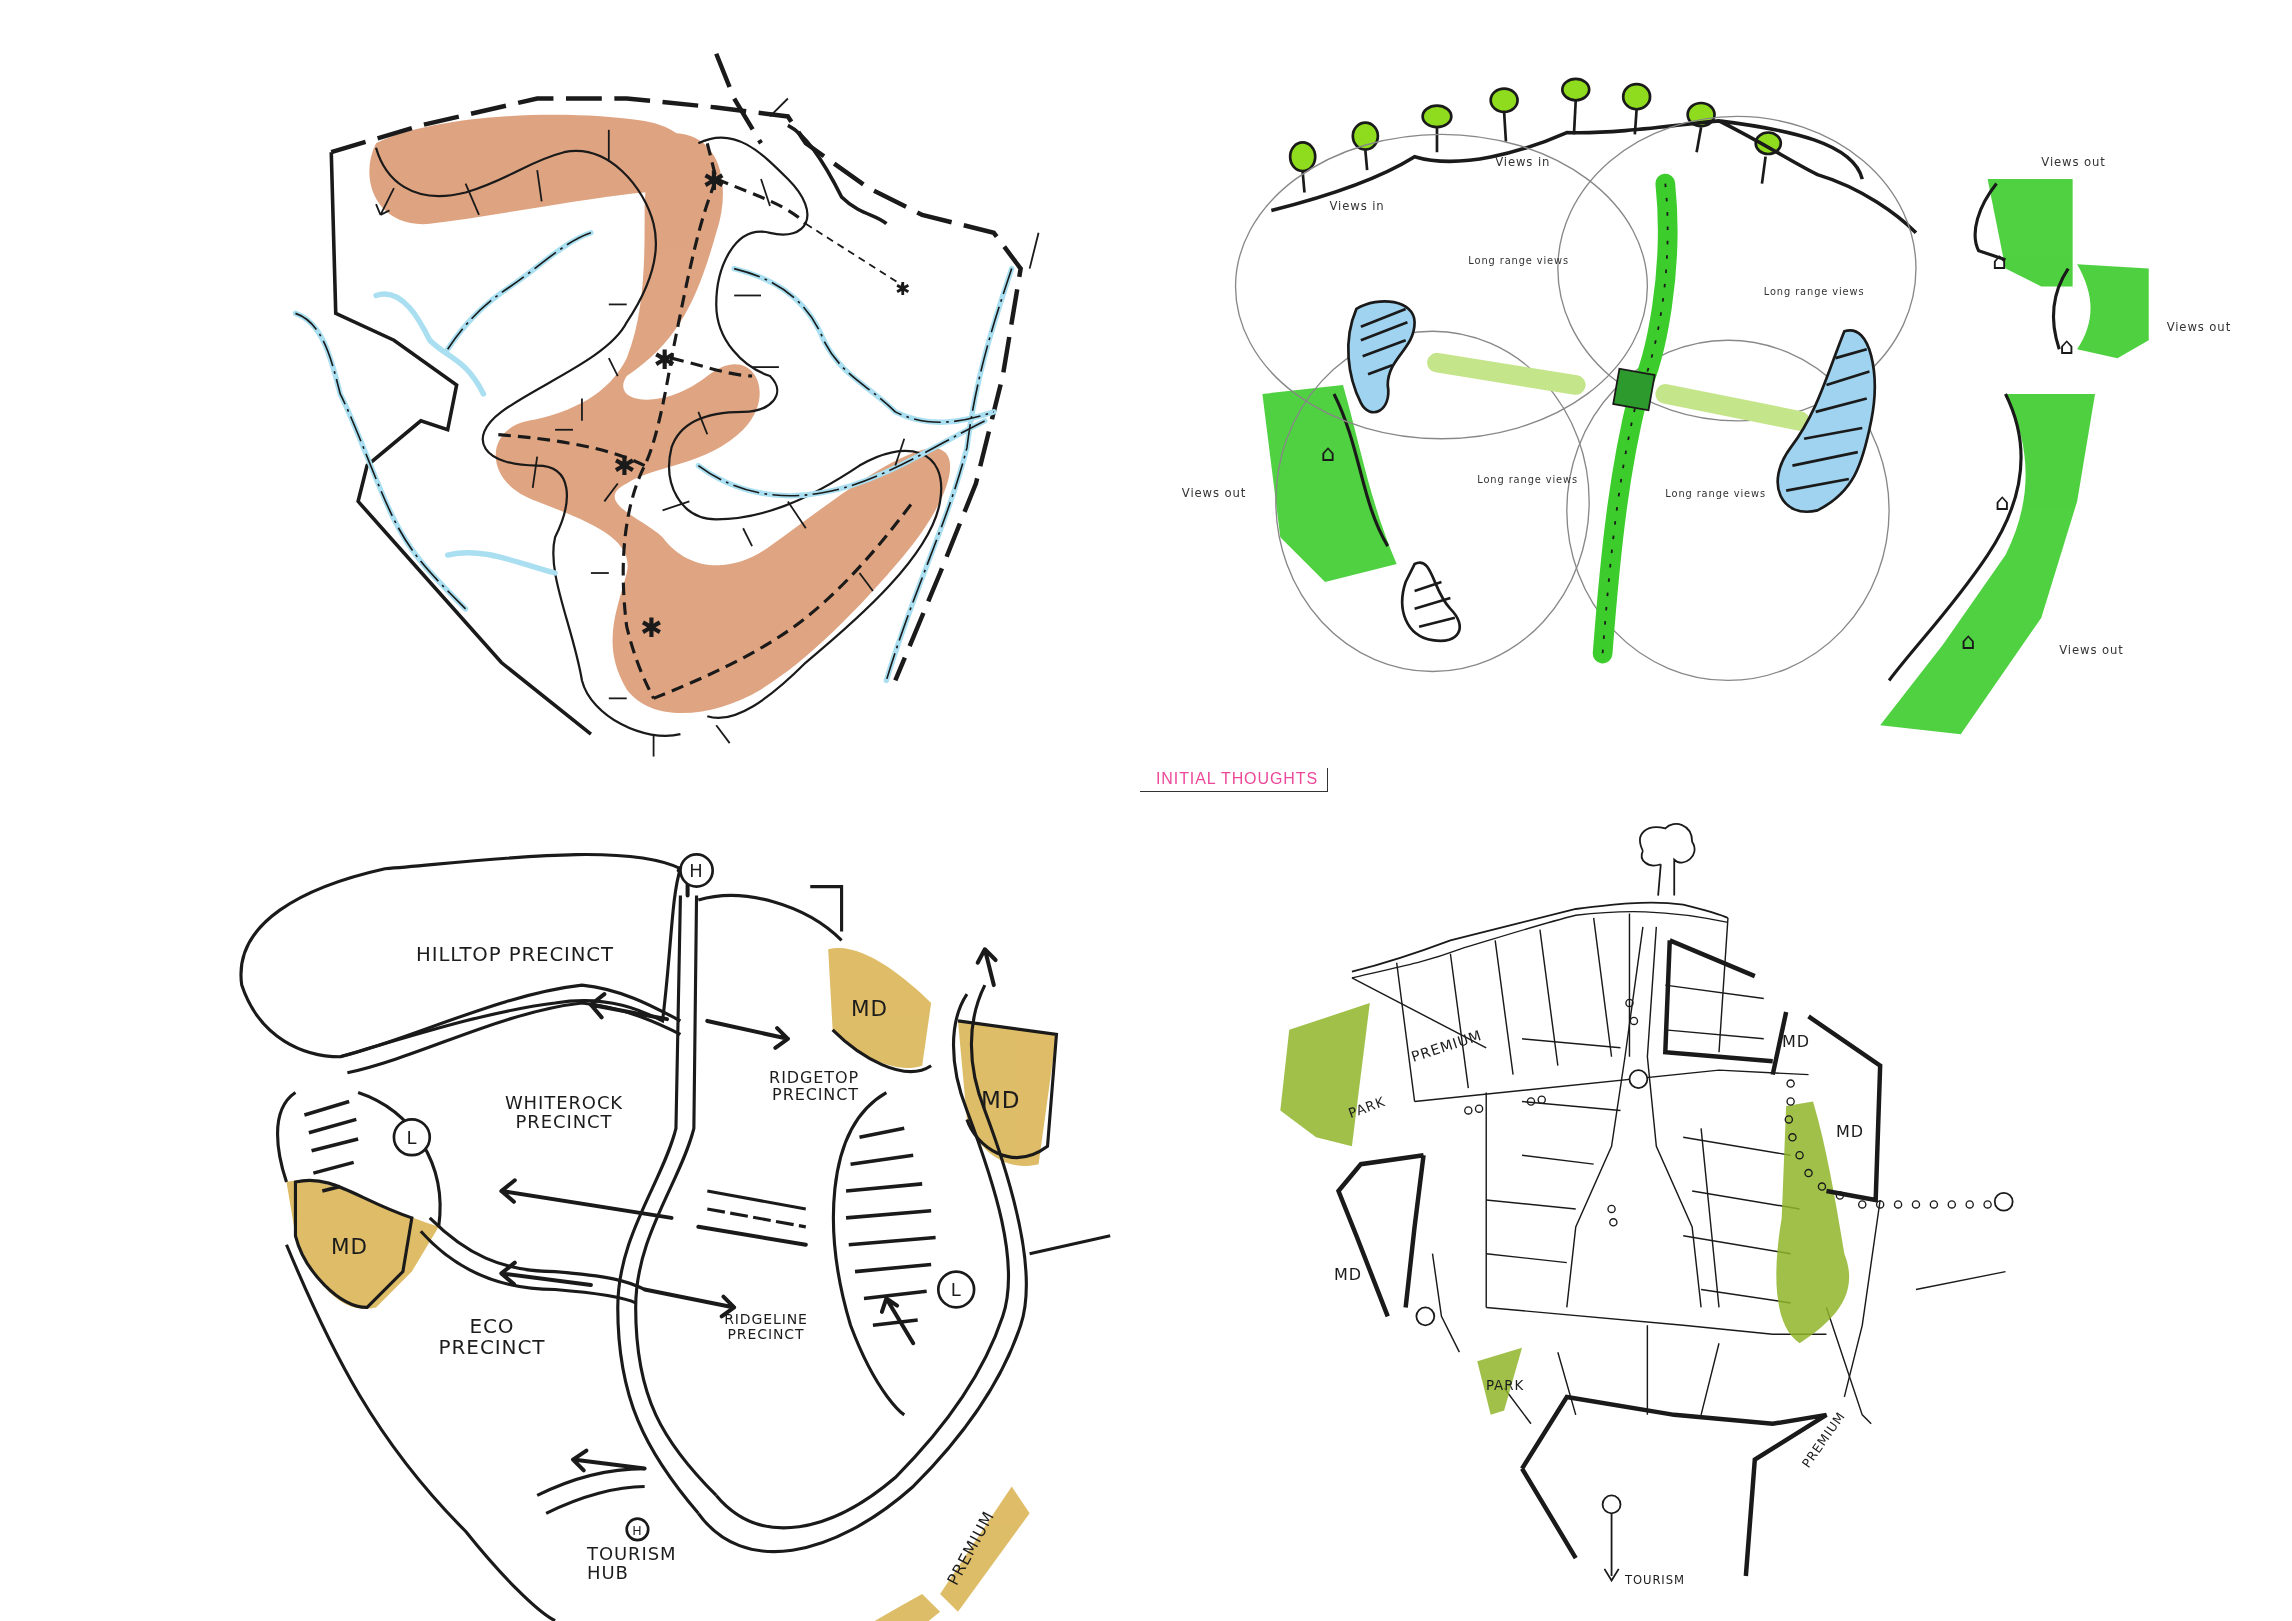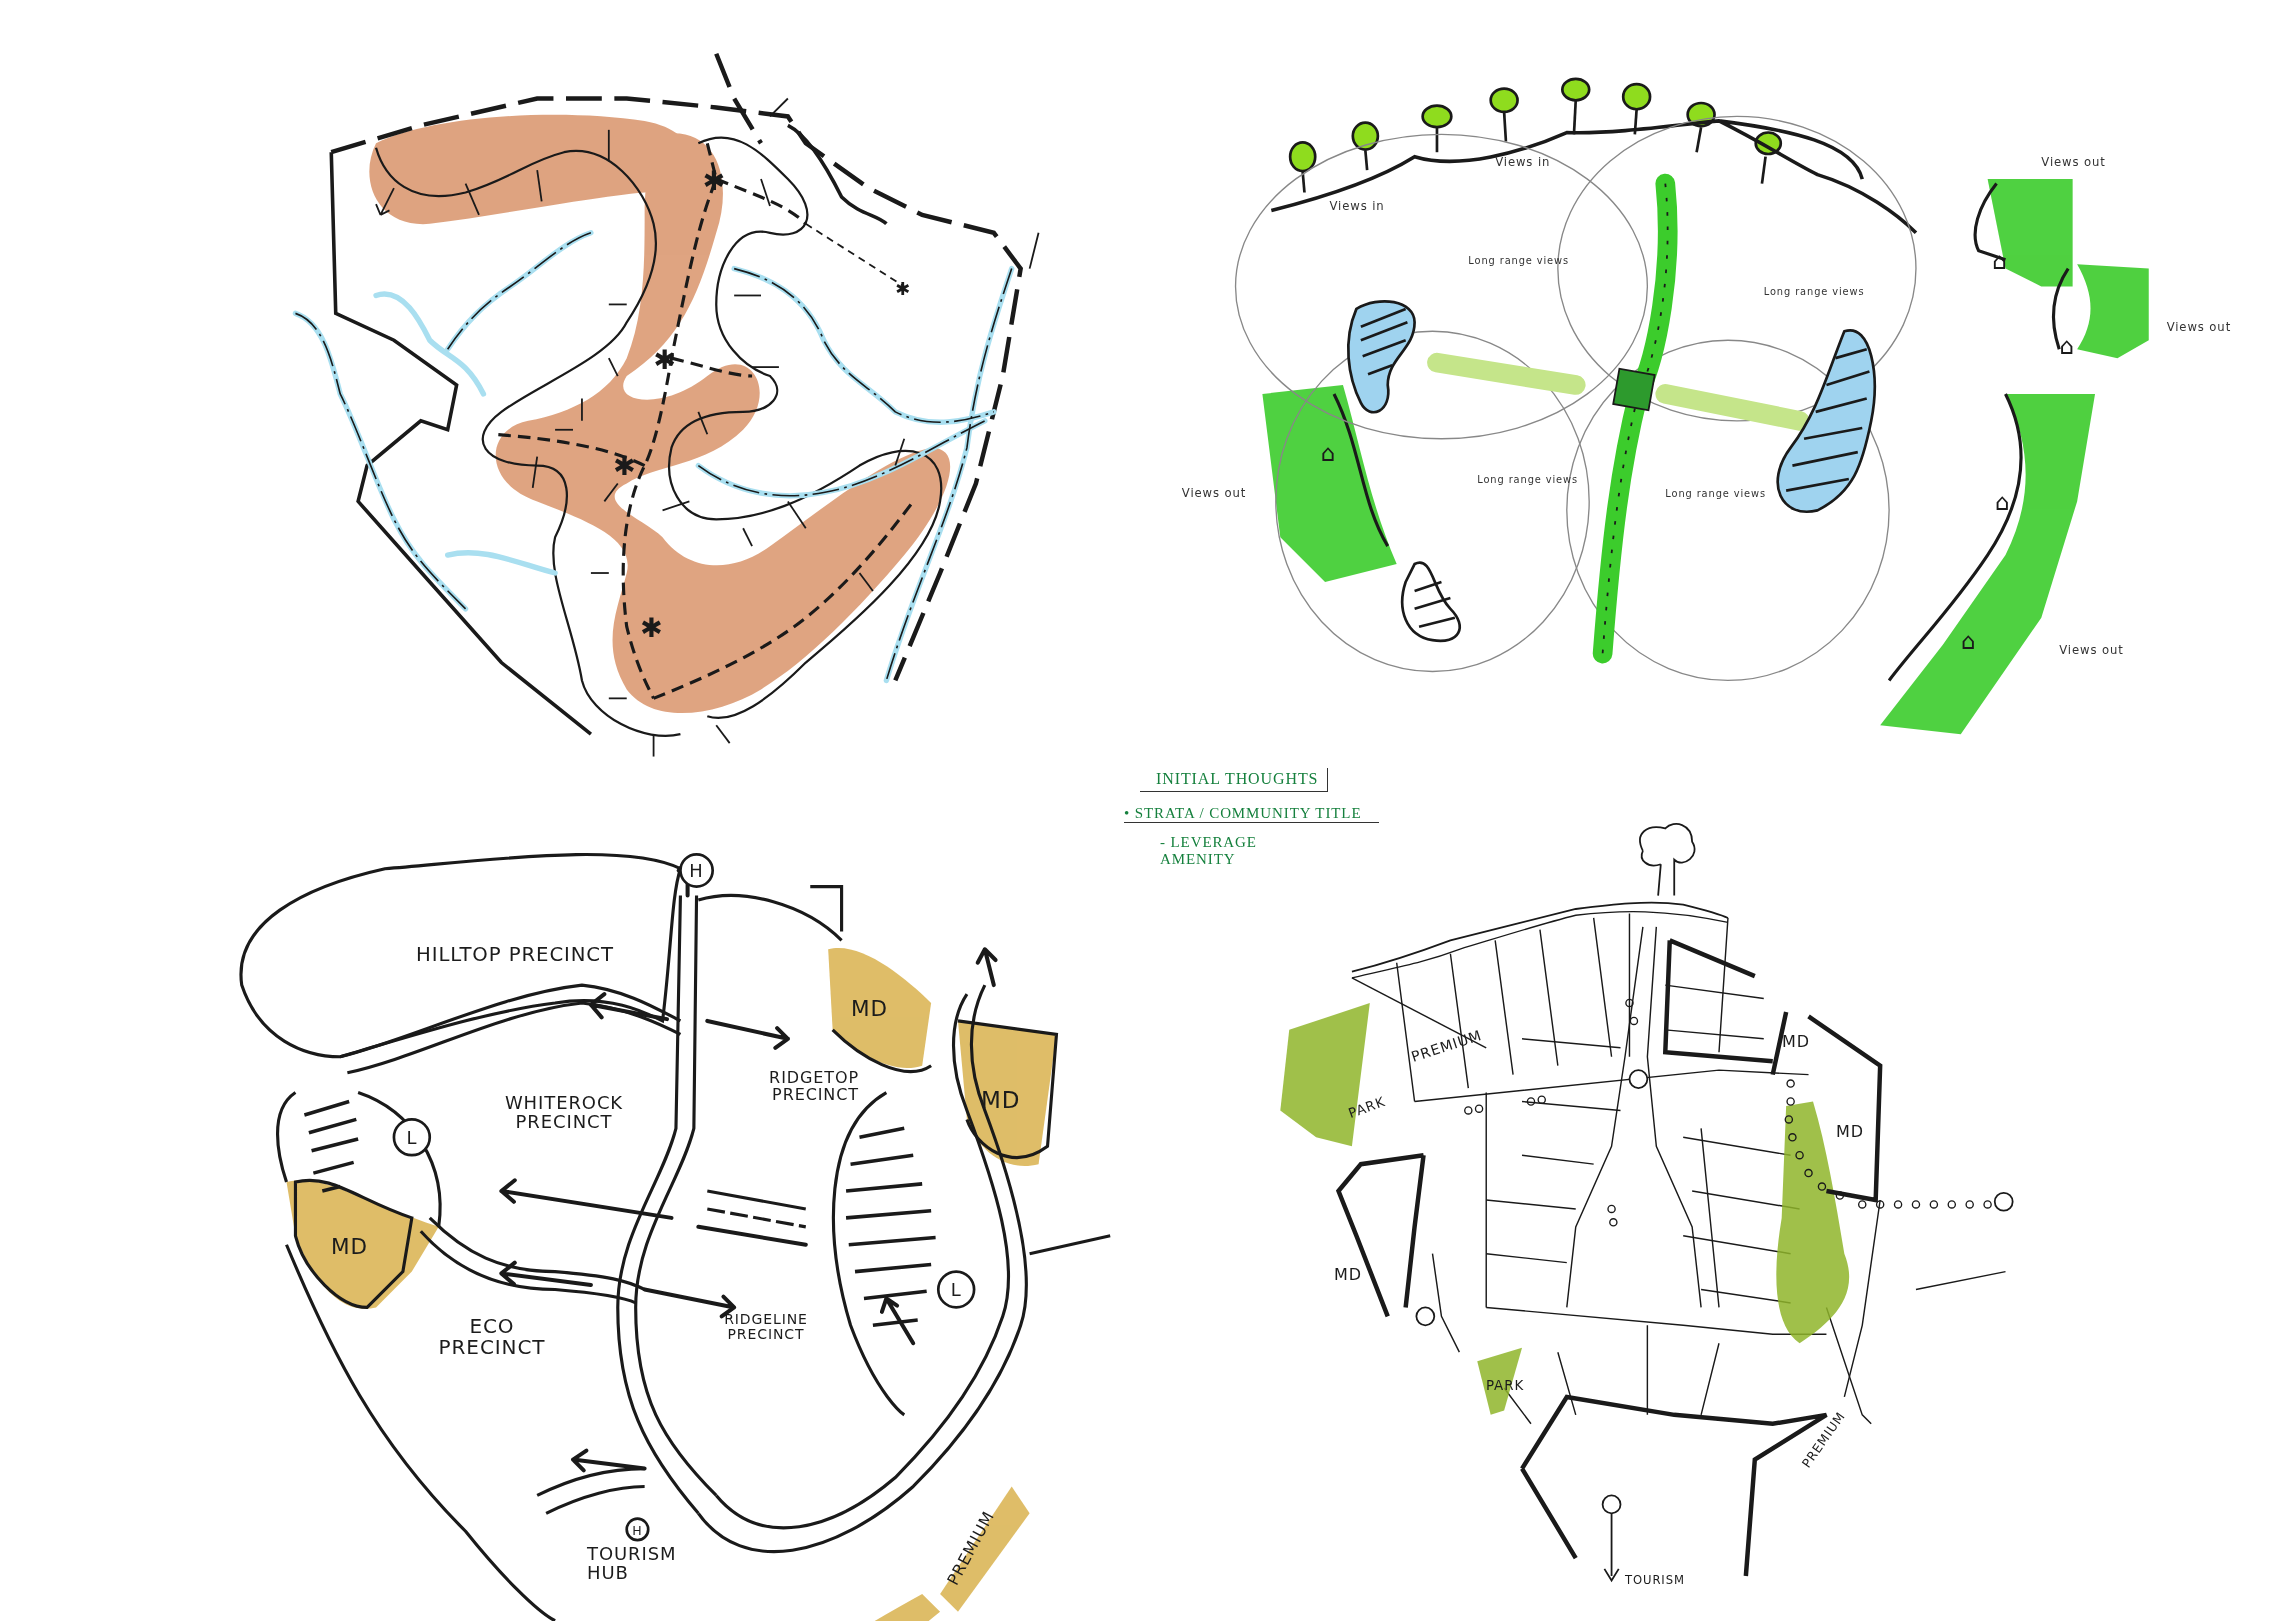--- a/index.html
+++ b/index.html
@@ -2,21 +2,21 @@
 <html style="font-size:14.3px"><head>
 <meta charset="utf-8">
 <style>
   html,body{margin:0;padding:0;background:#ffffff;}
   body{width:2293px;height:1621px;position:relative;overflow:hidden;font-family:"DejaVu Sans",sans-serif;color:#1a1a1a;}
   .panel{position:absolute;}
   svg{position:absolute;left:0;top:0;overflow:visible;}
   .hand{font-family:"DejaVu Sans",sans-serif;fill:#1e1e1e;letter-spacing:1px;}
   .thin{font-family:"DejaVu Sans",sans-serif;fill:#333;font-size:13px;letter-spacing:1px;}
   .lbl{position:absolute;font-family:"DejaVu Sans",sans-serif;color:#1c1c1c;text-transform:uppercase;line-height:1.05;letter-spacing:0.9px;white-space:nowrap;}
-  .notes{position:absolute;left:1124px;top:768px;font-family:Liberation Serif, serif;font-size:15px;color:#15803d;text-transform:uppercase;letter-spacing:0.9px;}
+  .notes{position:absolute;left:1124px;top:768px;font-family:Liberation Sans, sans-serif;font-size:15px;color:#ec4899;text-transform:uppercase;letter-spacing:0.9px;}
   .notes .title{border:1.8px solid #333;border-left:none;border-top:none;padding:1.8px 9px 3.6px 16px;display:inline-block;margin-left:16px;font-size:16px;}
   .notes .item{margin-top:12.5px;}
   .notes .item.main{border-bottom:1.8px solid #333;display:inline-block;padding-right:18px;}
   .notes .sub{margin-left:36px;margin-top:10.7px;}
 </style>
 </head>
 <body>
 
 <div class="panel" style="left:0;top:0;width:1146px;height:770px;">
   <svg width="1146" height="770" viewBox="0 0 1280 860">
@@ -376,18 +376,14 @@
   <div class="lbl" style="left:636px;top:264px;font-size:16px;">MD</div>
   <div class="lbl" style="left:690px;top:354px;font-size:16px;">MD</div>
   <div class="lbl" style="left:188px;top:497px;font-size:16px;">MD</div>
   <div class="lbl" style="left:202px;top:331px;font-size:13.4px;transform:rotate(-20deg);">Park</div>
   <div class="lbl" style="left:340px;top:609px;font-size:13.4px;">Park</div>
   <div class="lbl" style="left:479px;top:804px;font-size:11.6px;">Tourism</div>
 </div>
 
 <div class="notes">
   <div class="title">Initial Thoughts</div>
-  <div>
-    <div class="item main">• <span>Strata / Community title</span></div>
-    <div class="sub" style="width:116px;white-space:normal;">- Leverage amenity</div>
-  </div>
 </div>
 
 
 </body></html>

